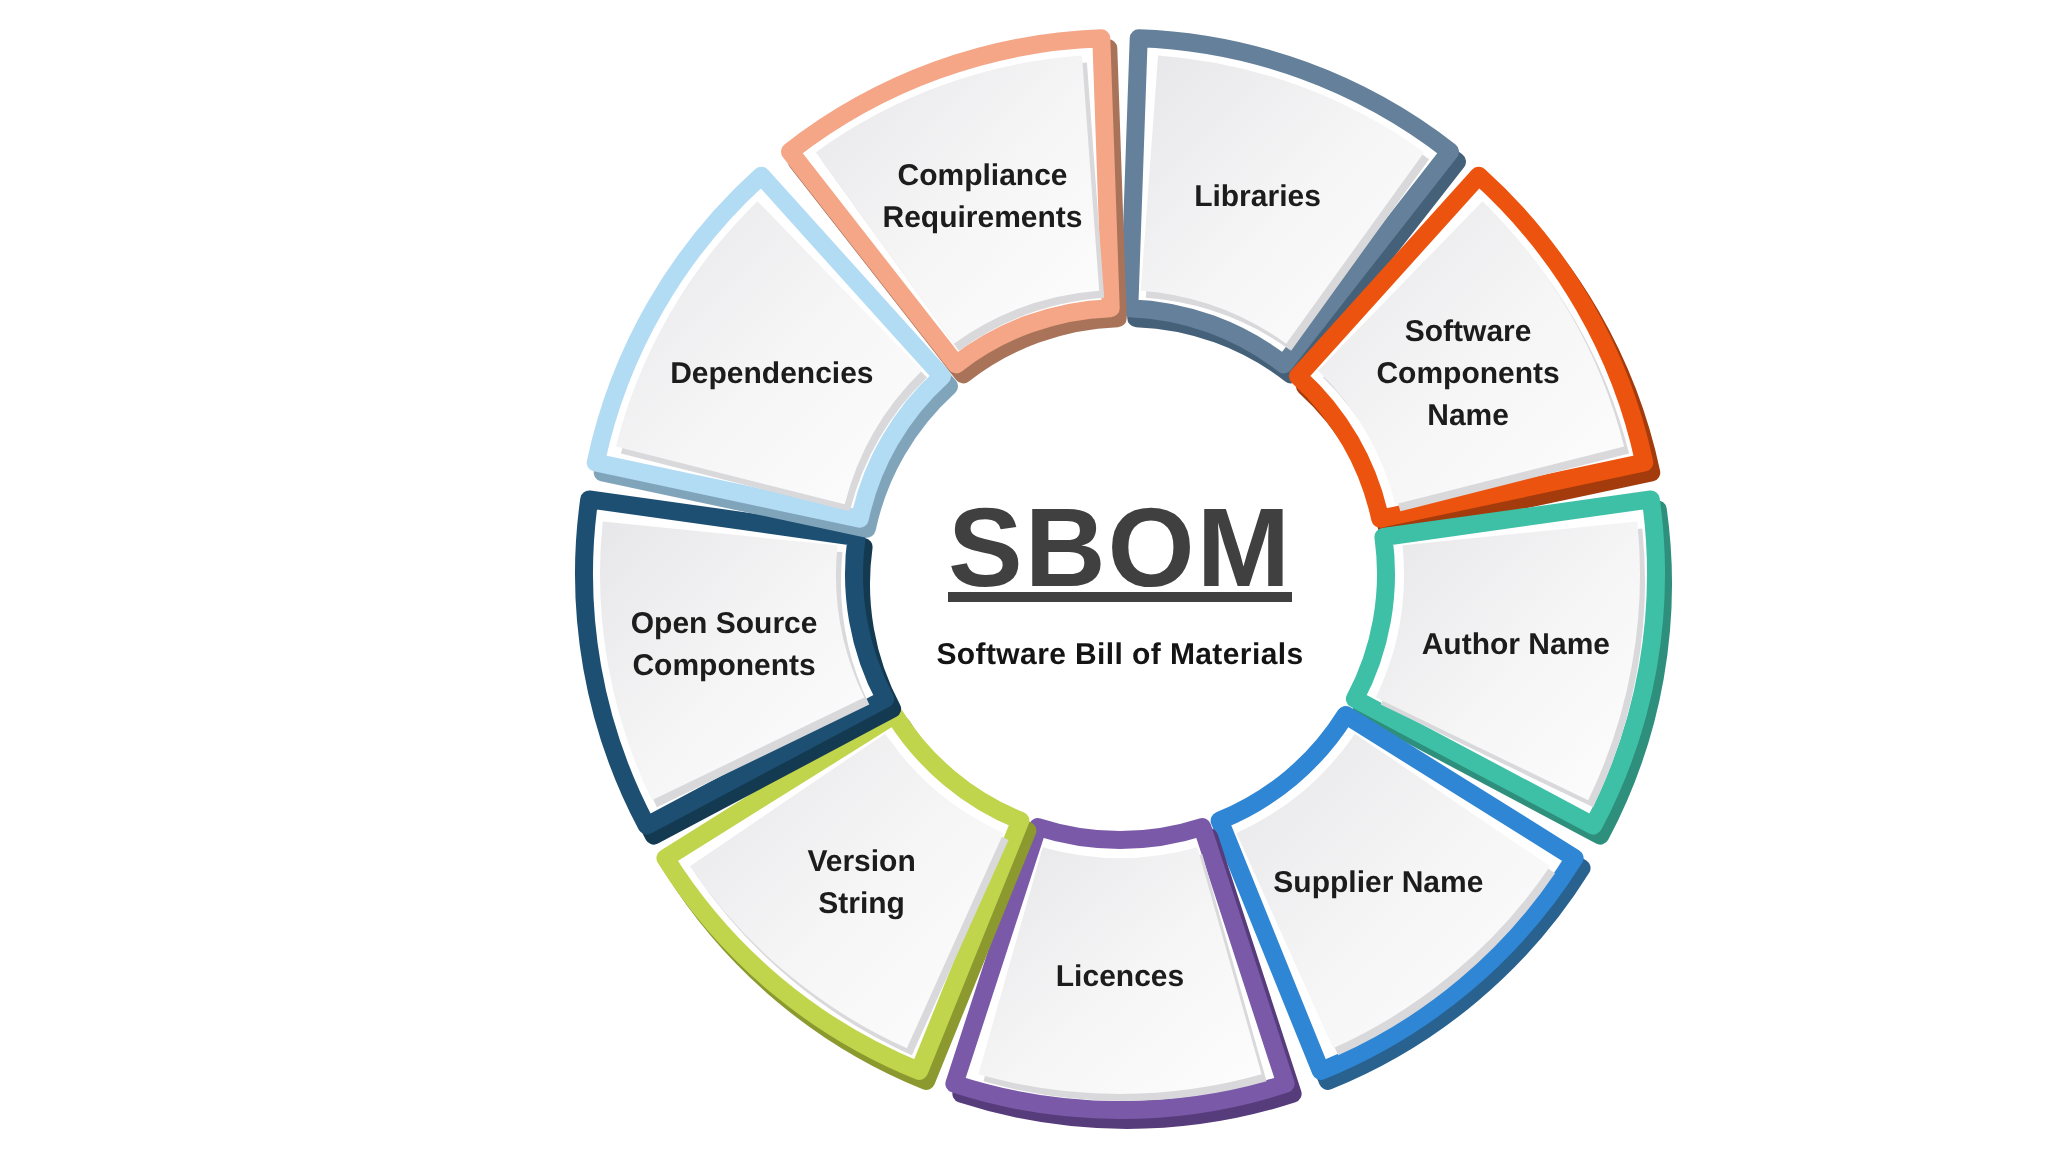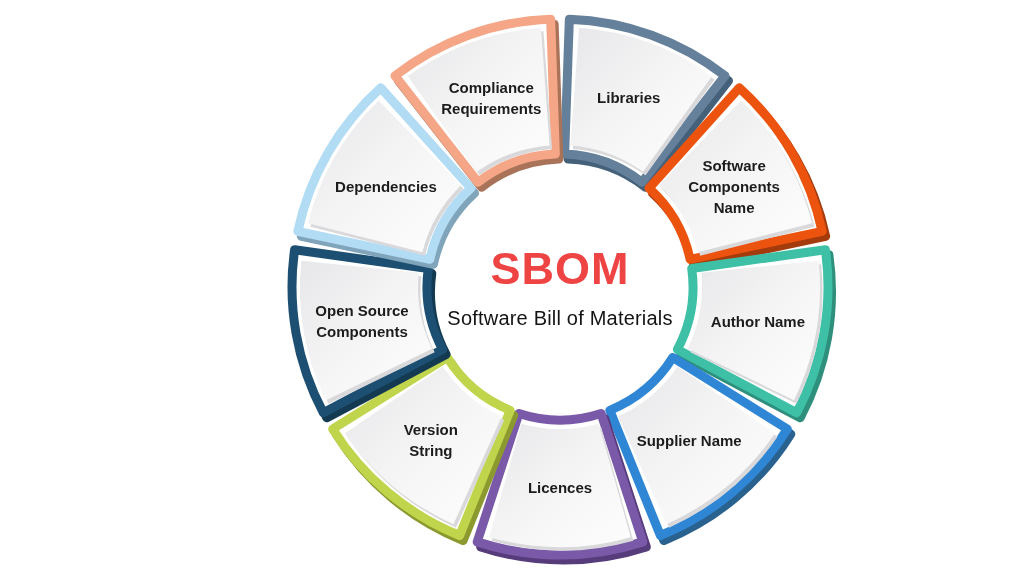--- a/index.html
+++ b/index.html
@@ -7,22 +7,22 @@
     width:1024px;height:576px;background:#ffffff;overflow:hidden;position:relative;
     font-family:"Liberation Sans",sans-serif;
   }
   .stage{position:absolute;left:0;top:0;width:1024px;height:576px;margin-left:48px;}
   svg.wheel{position:absolute;left:0;top:0;}
   svg text.seg-label{
     font-family:"Liberation Sans",sans-serif;
     font-weight:700;font-size:15px;fill:#1c1c1c;text-anchor:middle;
   }
   .center-label{position:absolute;left:362px;top:245px;width:300px;text-align:center;pointer-events:none;}
-  .center-title{font-size:45px;font-weight:700;color:#ef4444;letter-spacing:1px;line-height:1.05;}
-  .center-subtitle{font-size:20px;font-weight:400;color:#141414;margin-top:15px;letter-spacing:.2px;}
+  .center-title{font-size:56px;font-weight:700;color:#404040;letter-spacing:1px;line-height:1.05;text-decoration:underline;}
+  .center-subtitle{font-size:15px;font-weight:700;color:#141414;margin-top:15px;letter-spacing:.2px;}
 </style>
 </head>
 <body>
 
 <div class="stage">
   <svg class="wheel" width="1024" height="576" viewBox="0 0 1024 576">
     <defs>
       <linearGradient id="panelGrad" x1="0" y1="0" x2="1" y2="1">
         <stop offset="0" stop-color="#e7e7e9"></stop>
         <stop offset="0.55" stop-color="#f6f6f7"></stop>

